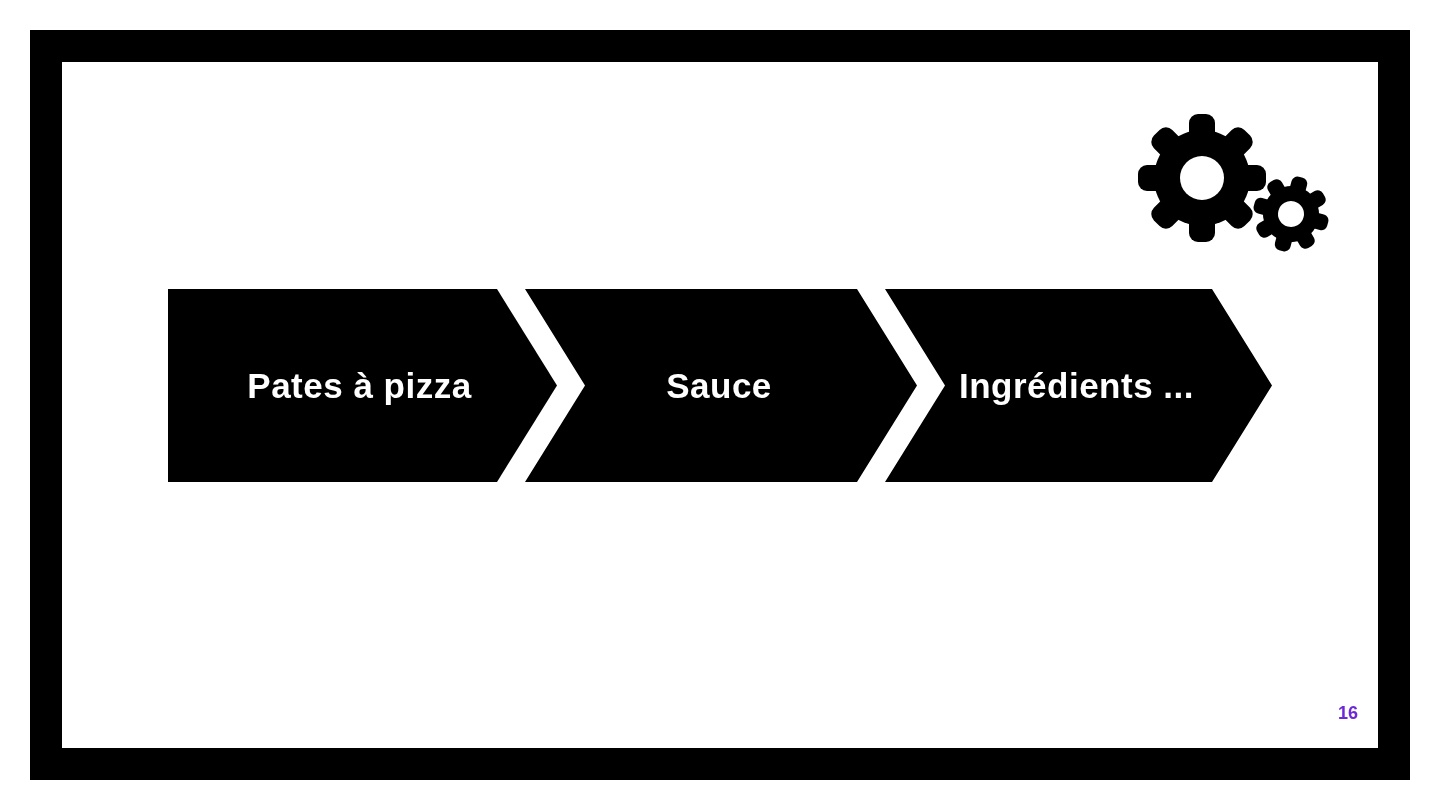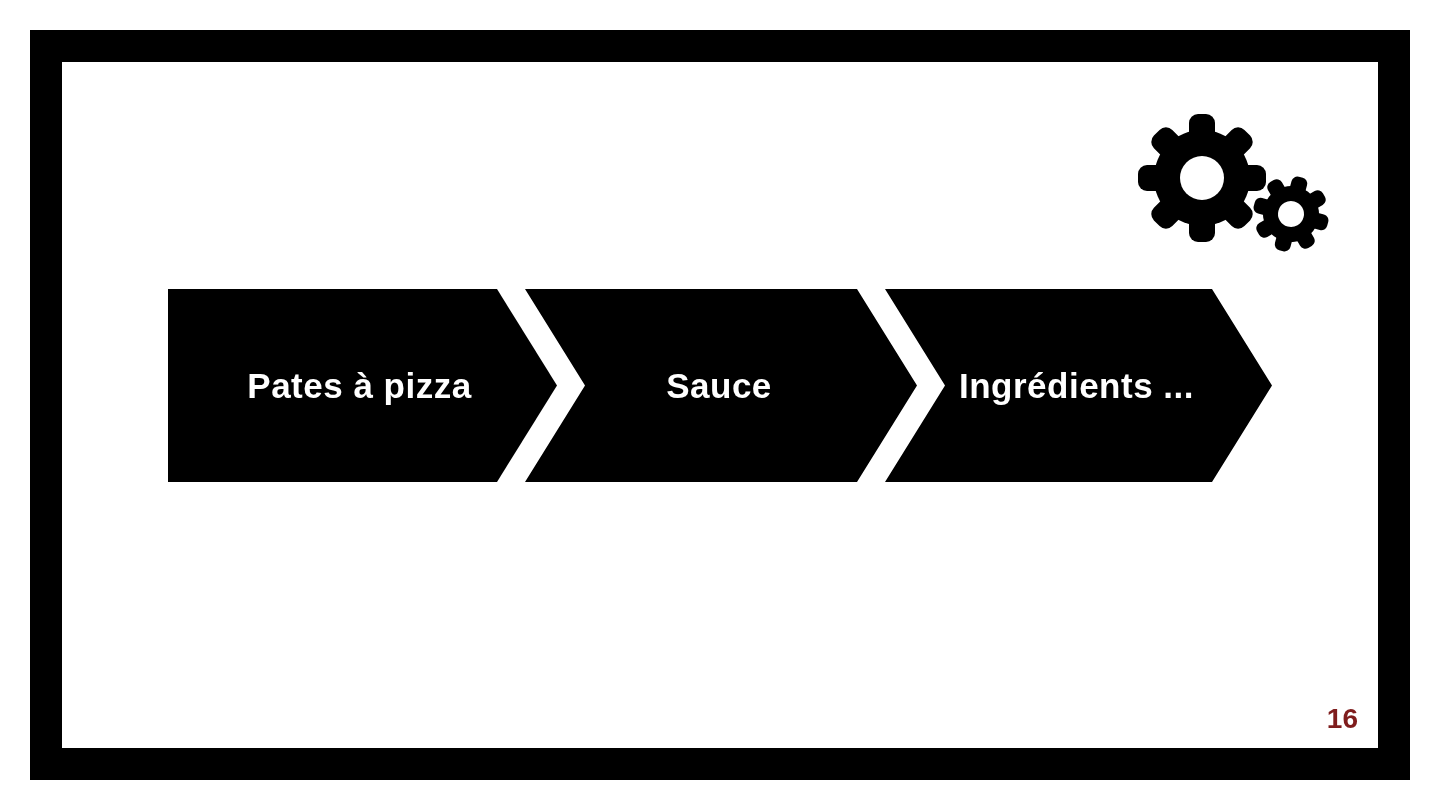--- a/index.html
+++ b/index.html
@@ -71,23 +71,23 @@
     white-space: nowrap;
     transform: translateX(-3px);
   }
   .chevron-mid .label, .chevron-last .label {
     transform: translateX(-6px);
     margin-left: 8px;
   }
   .page-number {
     position: absolute;
     right: 82px; top: 704px;
-    font-size: 28px;
+    font-size: 18px;
     font-weight: 800;
-    color: #7f1d1d;
+    color: #6d28d9;
     line-height: 1.1;
   }
 </style>
 </head>
 <body>
 
 <div class="slide">
   <div class="frame"></div>
 
 

